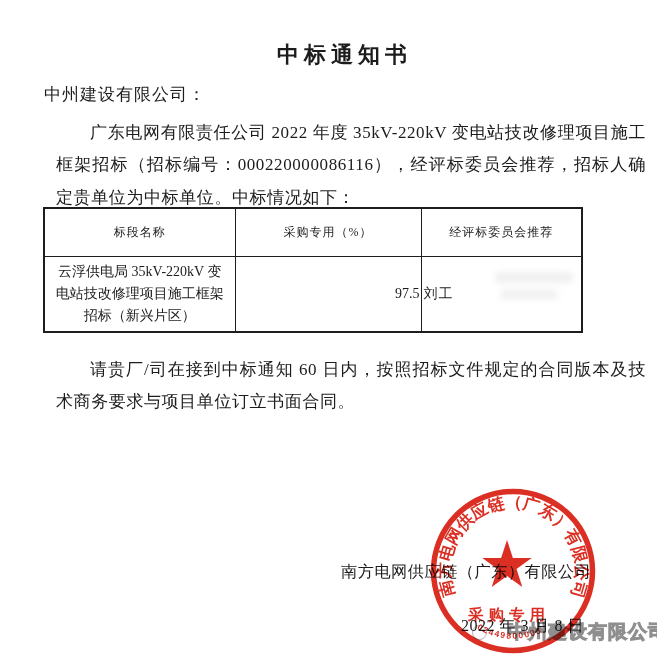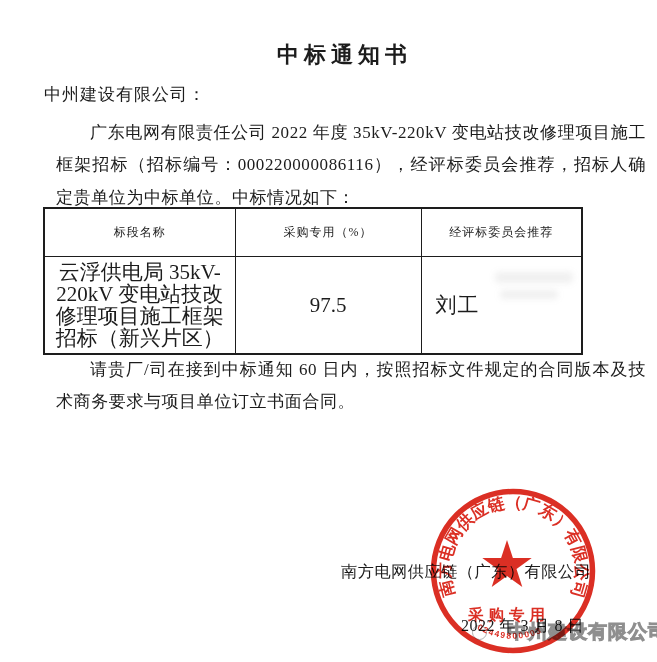--- a/index.html
+++ b/index.html
@@ -31,27 +31,27 @@
   .bid-table{
     position:absolute;left:43px;top:207px;width:538px;
     border-collapse:collapse;table-layout:fixed;
     border:2px solid #1d1d1d;
   }
   .bid-table th,.bid-table td{
     border:1.6px solid #1d1d1d;
     vertical-align:middle;
   }
   .bid-table th{height:45px;font-size:12px;font-weight:normal;text-align:center;letter-spacing:1px;}
-  .bid-table td{height:66px;font-size:21px;}
+  .bid-table td{height:66px;font-size:14px;}
   .col-section{width:191px;}
   .col-rate{width:186px;}
   .col-contact{width:161px;}
   .cell-section{text-align:center;line-height:22px;padding:4px 10px;}
-  .cell-rate{text-align:center;font-size:16px;}
-  .cell-contact{text-align:left;padding-left:14px;letter-spacing:1px;}
+  .cell-rate{text-align:right;font-size:16px;}
+  .cell-contact{text-align:left;padding-left:2px;letter-spacing:1px;}
   .smudge{
     position:absolute;background:rgba(110,110,110,0.10);
     filter:blur(3px);border-radius:4px;
   }
   .smudge-a{left:495px;top:272px;width:78px;height:11px;}
   .smudge-b{left:500px;top:290px;width:58px;height:9px;}
   .sig-company{
     position:absolute;left:341px;top:561px;
     font-size:16.2px;letter-spacing:0.5px;
   }

